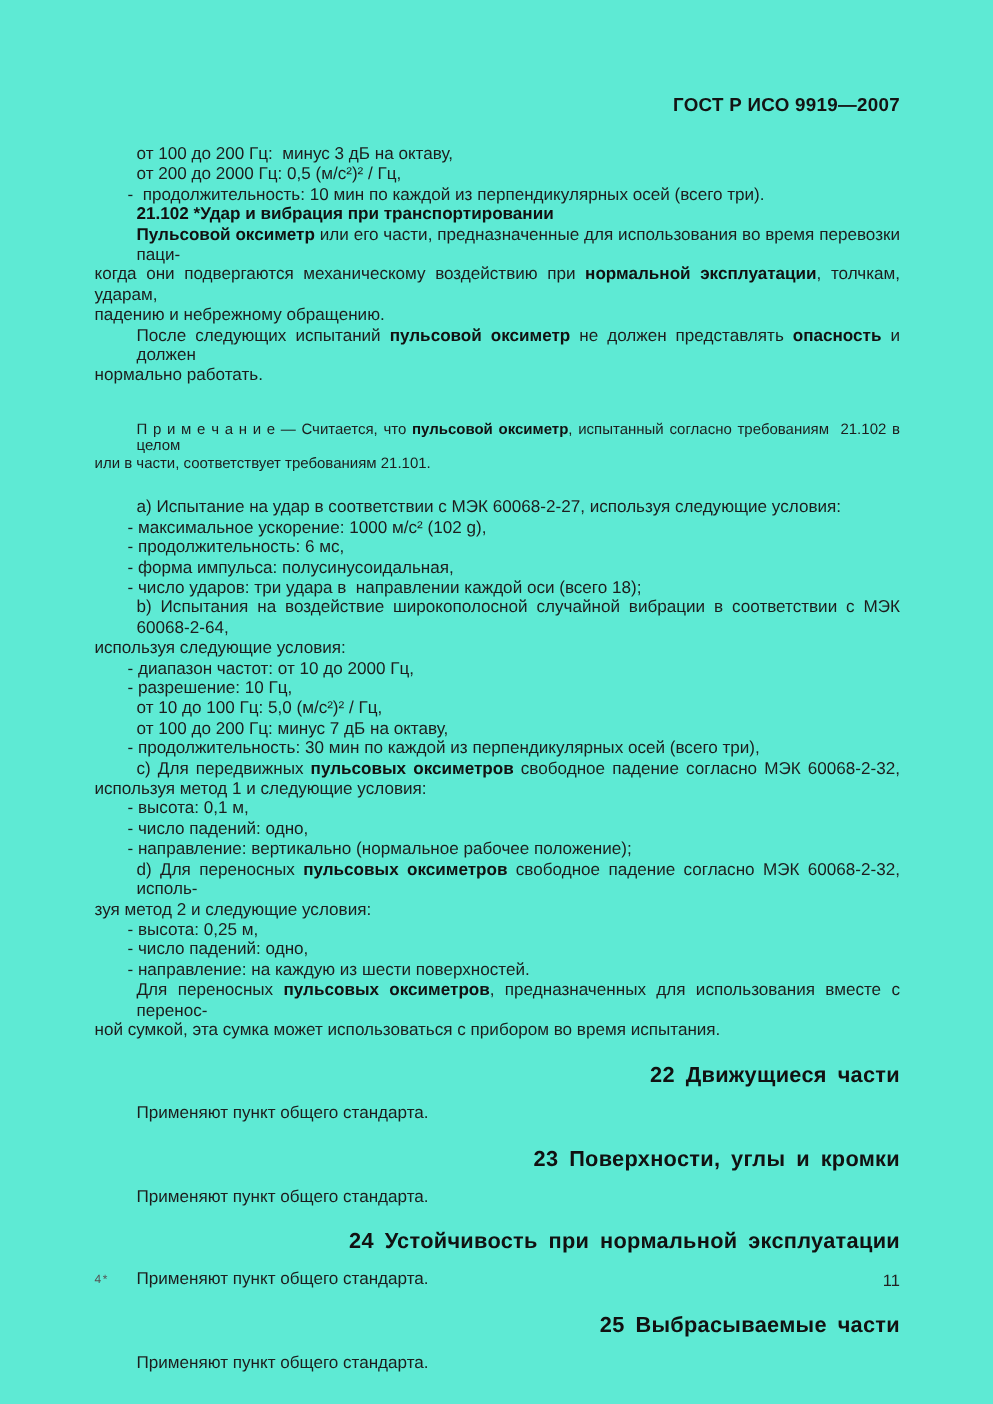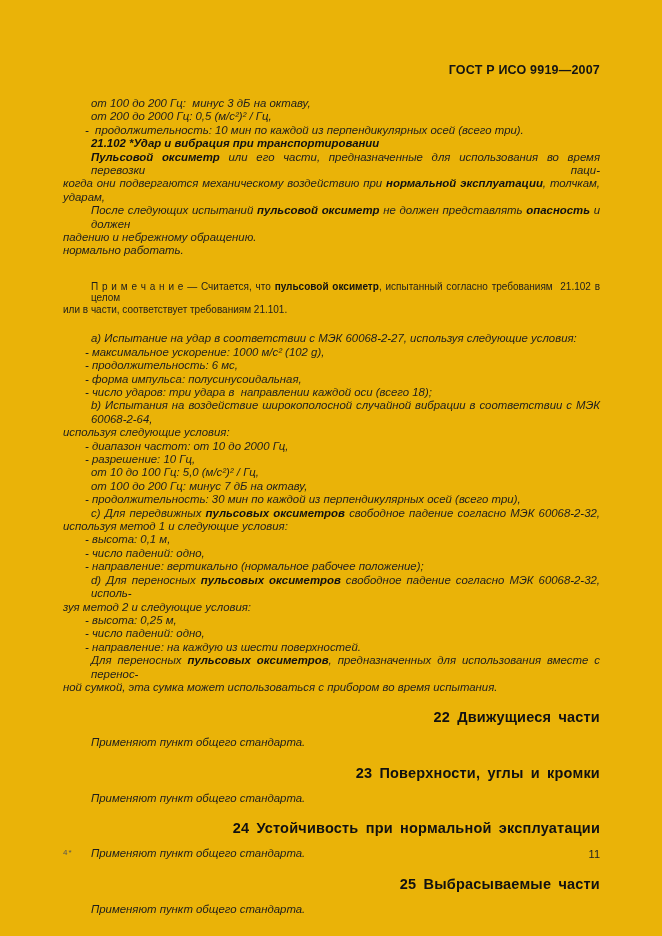--- a/index.html
+++ b/index.html
@@ -1,40 +1,39 @@
 <!DOCTYPE html>
 <html><head>
 <meta charset="utf-8">
 <style>
   html, body { margin: 0; padding: 0; background: #ffffff; }
   .page {
     position: relative;
     width: 662px;
     height: 936px;
-    background: #eab308;
+    background: #5eead4;
     font-family: "Liberation Sans", sans-serif;
     color: #1d1d1d;
     box-sizing: border-box;
     padding: 63px 62px 0 63px;
     overflow: hidden;
   }
   .header {
     text-align: right;
     font-weight: bold;
     font-size: 12.5px;
     line-height: 14px;
     color: #141414;
     letter-spacing: 0.2px;
   }
   .content { margin-top: 20px; }
   .line {
     font-size: 11.4px;
     line-height: 13.4px;
     white-space: pre-wrap;
-    font-style: italic;
   }
   .ind1 { padding-left: 22px; }
   .ind2 { padding-left: 28px; }
   .just { text-align: justify; text-align-last: justify; }
   .b { font-weight: bold; color: #111; }
   .note {
     font-size: 10px;
     line-height: 11.5px;
     white-space: pre-wrap;
   }
@@ -69,22 +68,22 @@
 <div class="page">
   <div class="header">ГОСТ Р ИСО 9919—2007</div>
 
   <div class="content" id="content">
       <div class="line ind2"><span>от 100 до 200 Гц:  минус 3 дБ на октаву,</span></div>
       <div class="line ind2"><span>от 200 до 2000 Гц: 0,5 (м/с²)² / Гц,</span></div>
       <div class="line ind1"><span>-  продолжительность: 10 мин по каждой из перпендикулярных осей (всего три).</span></div>
       <div class="line ind2"><span class="b">21.102 *Удар и вибрация при транспортировании</span></div>
       <div class="line ind2 just"><span class="b">Пульсовой оксиметр</span><span> или его части, предназначенные для использования во время перевозки паци-</span></div>
       <div class="line ind0 just"><span>когда они подвергаются механическому воздействию при </span><span class="b">нормальной эксплуатации</span><span>, толчкам, ударам,</span></div>
+      <div class="line ind0"><span>падению и небрежному обращению.</span></div>
       <div class="line ind2 just"><span>После следующих испытаний </span><span class="b">пульсовой оксиметр</span><span> не должен представлять </span><span class="b">опасность</span><span> и должен</span></div>
-      <div class="line ind0"><span>падению и небрежному обращению.</span></div>
       <div class="line ind0"><span>нормально работать.</span></div>
       <div class="note ind2 just"><span>П р и м е ч а н и е — Считается, что </span><span class="b">пульсовой оксиметр</span><span>, испытанный согласно требованиям  21.102 в целом</span></div>
       <div class="note ind0"><span>или в части, соответствует требованиям 21.101.</span></div>
       <div class="line ind2"><span>a) Испытание на удар в соответствии с МЭК 60068-2-27, используя следующие условия:</span></div>
       <div class="line ind1"><span>- максимальное ускорение: 1000 м/с² (102 g),</span></div>
       <div class="line ind1"><span>- продолжительность: 6 мс,</span></div>
       <div class="line ind1"><span>- форма импульса: полусинусоидальная,</span></div>
       <div class="line ind1"><span>- число ударов: три удара в  направлении каждой оси (всего 18);</span></div>
       <div class="line ind2 just"><span>b) Испытания на воздействие широкополосной случайной вибрации в соответствии с МЭК 60068-2-64,</span></div>
       <div class="line ind0"><span>используя следующие условия:</span></div>

